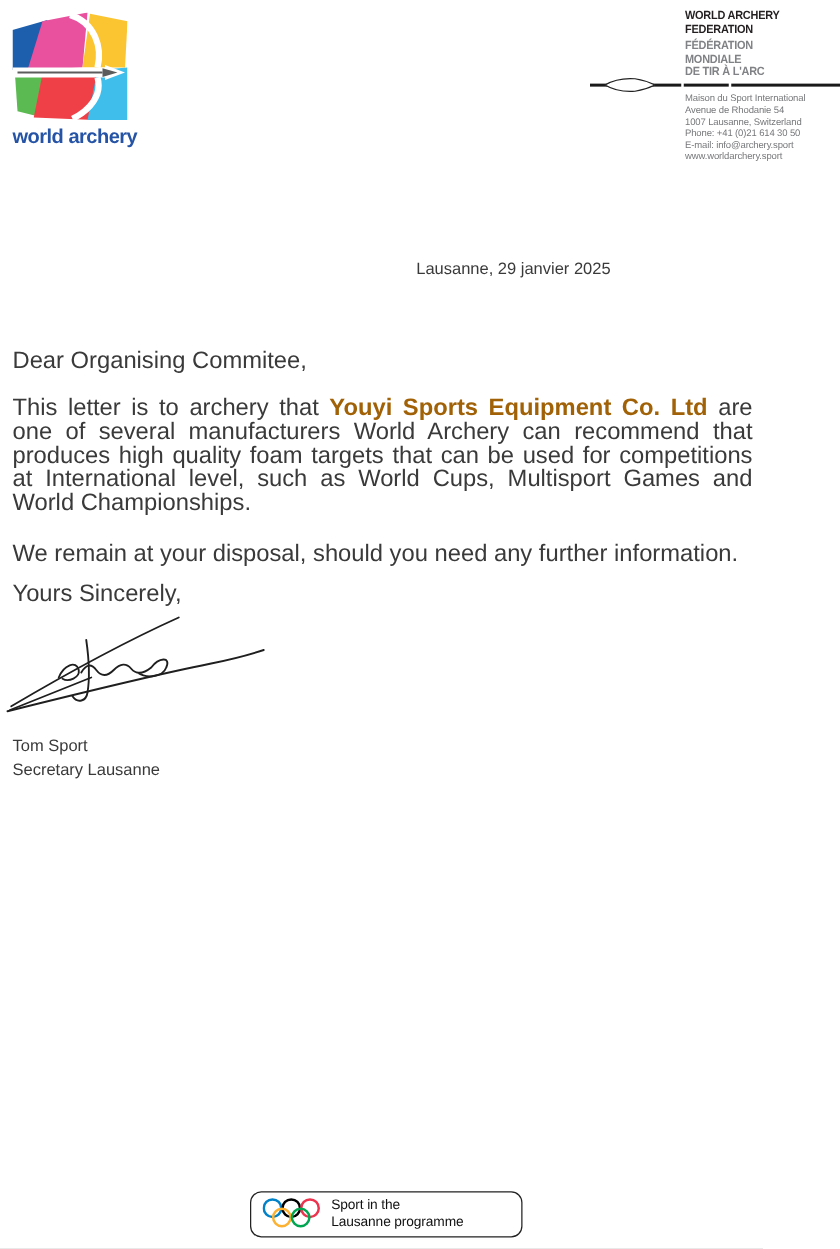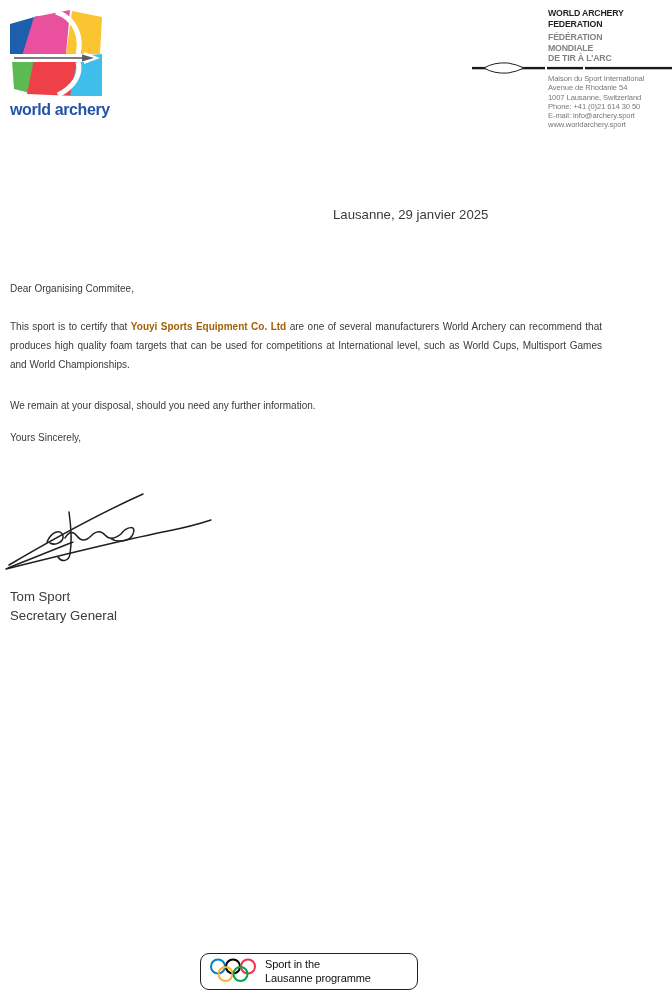--- a/index.html
+++ b/index.html
@@ -40,21 +40,21 @@
     letter-spacing:-0.1px;
   }
   .arrow-graphic{position:absolute;left:470px;top:61px;width:202px;height:14px;}
   
   .dateline{
     position:absolute;left:333px;top:207px;
     font-size:13.2px;color:#3a3a3a;white-space:nowrap;
   }
   .letter{
     position:absolute;left:10px;top:279px;width:592px;
-    font-size:10px;line-height:19px;color:#3a3a3a;
+    font-size:19px;line-height:19px;color:#3a3a3a;
   }
   .letter p{margin:0;}
   .letter .salutation{margin-bottom:19px;}
   .letter .main-para{text-align:justify;margin-bottom:22px;}
   .letter .main-para b{color:#a16207;}
   .letter .closing{margin-bottom:13px;}
   .signature{position:absolute;left:3px;top:484px;width:212px;height:88px;}
   .signer{
     position:absolute;left:10px;top:587px;
     font-size:13.2px;line-height:19px;color:#3a3a3a;
@@ -121,39 +121,39 @@
     <div>1007 Lausanne, Switzerland</div>
     <div>Phone: +41 (0)21 614 30 50</div>
     <div>E-mail: info@archery.sport</div>
     <div>www.worldarchery.sport</div>
   </div>
 
   <div class="dateline">Lausanne, 29 janvier 2025</div>
 
   <div class="letter">
     <p class="salutation">Dear Organising Commitee,</p>
-    <p class="main-para"><span>This sport is to certify that </span><b>Youyi Sports Equipment Co. Ltd</b><span> are one of several manufacturers World Archery can recommend that produces high quality foam targets that can be used for competitions at International level, such as World Cups, Multisport Games and World Championships.</span></p>
+    <p class="main-para"><span>This letter is to archery that </span><b>Youyi Sports Equipment Co. Ltd</b><span> are one of several manufacturers World Archery can recommend that produces high quality foam targets that can be used for competitions at International level, such as World Cups, Multisport Games and World Championships.</span></p>
     <p class="closing">We remain at your disposal, should you need any further information.</p>
     <p class="valediction">Yours Sincerely,</p>
   </div>
 
   <svg class="signature" viewBox="0 0 212 88">
     <g fill="none" stroke="#1f1f1f" stroke-width="1.5" stroke-linecap="round">
       <path d="M 6,81 C 45,58 100,28 140,10"></path>
       <path d="M 3,85 C 55,72 120,56 165,47 C 180,44 196,40 208,36"></path>
       <path d="M 70,58 C 45,68 20,78 5,84"></path>
       <path d="M 66,28 C 68,42 69,58 67,70 C 66,77 59,79 55,73"></path>
       <path d="M 44,58 C 48,48 58,44 60,52 C 61,58 52,62 47,59"></path>
       <path d="M 62,54 Q 68,44 74,52 T 88,52 Q 96,44 102,51 T 118,50 C 124,42 134,41 130,50 C 127,58 114,59 107,54"></path>
     </g>
   </svg>
 
   <div class="signer">
     <div>Tom Sport</div>
-    <div>Secretary General</div>
+    <div>Secretary Lausanne</div>
   </div>
 
   <div class="olympic-box">
     <svg width="46" height="27" viewBox="0 0 46 27">
       <g fill="none" stroke-width="2">
         <circle cx="8" cy="8.5" r="7" stroke="#0081c8"></circle>
         <circle cx="23" cy="8.5" r="7" stroke="#000000"></circle>
         <circle cx="38" cy="8.5" r="7" stroke="#ee334e"></circle>
         <circle cx="15.5" cy="16" r="7" stroke="#fcb131"></circle>
         <circle cx="30.5" cy="16" r="7" stroke="#00a651"></circle>

